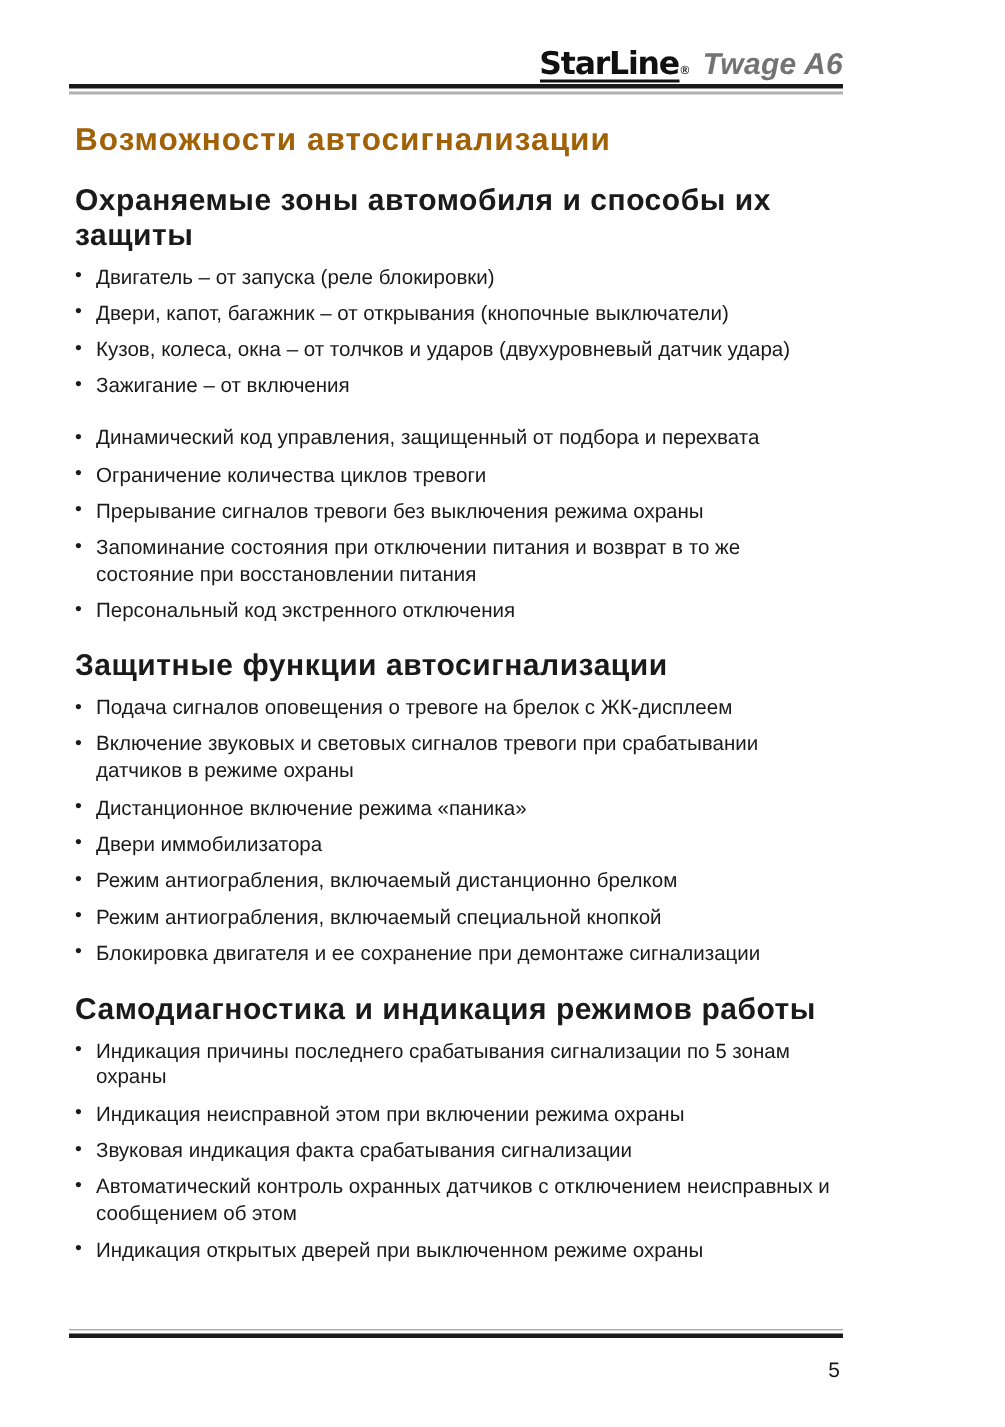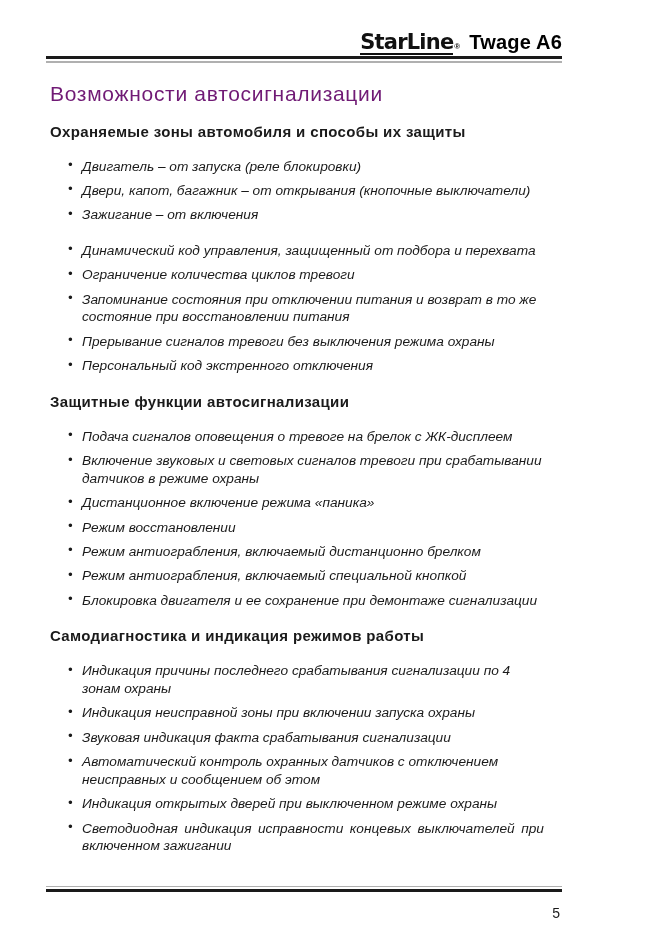--- a/index.html
+++ b/index.html
@@ -54,63 +54,63 @@
   }
   .brand-reg {
     font-size: 8px;
     font-weight: 700;
     vertical-align: super;
     margin-left: 1px;
     color: #111111;
   }
   .brand-model {
     font-family: "Liberation Sans", "DejaVu Sans", sans-serif;
+    font-style: italic;
     font-weight: 700;
     font-size: 20px;
-    color: #000000;
+    color: #737373;
     margin-left: 9px;
     letter-spacing: 0.2px;
   }
 
   .rule-thick {
     height: 3px;
     background: #1a1a1a;
   }
   .rule-thin {
     height: 1.5px;
     background: #b0b0b0;
     margin-top: 2px;
   }
 
   
   .page-title {
     font-size: 21px;
-    font-weight: 400;
+    font-weight: 700;
     letter-spacing: 0.7px;
     margin: 19px 0 0 4px;
-    color: #701a75;
+    color: #a16207;
   }
 
   .section {
     margin-top: 17px;
   }
   .section-heading {
-    font-size: 15px;
+    font-size: 20px;
     font-weight: 700;
     letter-spacing: 0.35px;
     margin: 0 0 7px 4px;
     color: #1a1a1a;
   }
 
   
   ul.bullets {
     list-style: none;
-    margin: 18px;
+    margin: 0;
     padding: 0;
-    font-style: italic;
   }
   ul.bullets > li {
     position: relative;
     padding-left: 18px;
     margin-bottom: 6.5px;
     font-size: 13.7px;
     line-height: 1.3;
     color: #1a1a1a;
   }
   ul.bullets > li::before {
@@ -161,56 +161,56 @@
     <div class="rule-thin"></div>
   </div>
 
   <h1 class="page-title">Возможности автосигнализации</h1>
 
   <div class="section">
     <h2 class="section-heading">Охраняемые зоны автомобиля и способы их защиты</h2>
     <ul class="bullets">
       <li>Двигатель – от запуска (реле блокировки)</li>
       <li>Двери, капот, багажник – от открывания (кнопочные выключатели)</li>
+      <li>Кузов, колеса, окна – от толчков и ударов (двухуровневый датчик удара)</li>
       <li>Зажигание – от включения</li>
     </ul>
   </div>
 
   <div class="section">
     <ul class="bullets">
       <li>Динамический код управления, защищенный от подбора и перехвата</li>
       <li>Ограничение количества циклов тревоги</li>
+      <li>Прерывание сигналов тревоги без выключения режима охраны</li>
       <li>Запоминание состояния при отключении питания и возврат в то же состояние при восстановлении питания</li>
-      <li>Прерывание сигналов тревоги без выключения режима охраны</li>
       <li>Персональный код экстренного отключения</li>
     </ul>
   </div>
 
   <div class="section">
     <h2 class="section-heading">Защитные функции автосигнализации</h2>
     <ul class="bullets">
       <li>Подача сигналов оповещения о тревоге на брелок с ЖК-дисплеем</li>
       <li>Включение звуковых и световых сигналов тревоги при срабатывании датчиков в режиме охраны</li>
       <li>Дистанционное включение режима «паника»</li>
-      <li>Режим восстановлении</li>
+      <li>Двери иммобилизатора</li>
       <li>Режим антиограбления, включаемый дистанционно брелком</li>
       <li>Режим антиограбления, включаемый специальной кнопкой</li>
       <li>Блокировка двигателя и ее сохранение при демонтаже сигнализации</li>
     </ul>
   </div>
 
   <div class="section">
     <h2 class="section-heading">Самодиагностика и индикация режимов работы</h2>
     <ul class="bullets">
-      <li>Индикация причины последнего срабатывания сигнализации по 4 зонам охраны</li>
-      <li>Индикация неисправной зоны при включении запуска охраны</li>
+      <li>Индикация причины последнего срабатывания сигнализации по 5 зонам охраны</li>
+      <li>Индикация неисправной этом при включении режима охраны</li>
       <li>Звуковая индикация факта срабатывания сигнализации</li>
       <li>Автоматический контроль охранных датчиков с отключением неисправных и сообщением об этом</li>
       <li>Индикация открытых дверей при выключенном режиме охраны</li>
-      <li class="justified">Светодиодная индикация исправности концевых выключателей при включенном зажигании</li>
     </ul>
   </div>
 
   <div class="page-footer">
     <div class="footer-rules">
       <div class="rule-thin"></div>
       <div class="rule-thick"></div>
     </div>
     <div class="page-number">5</div>
   </div>

